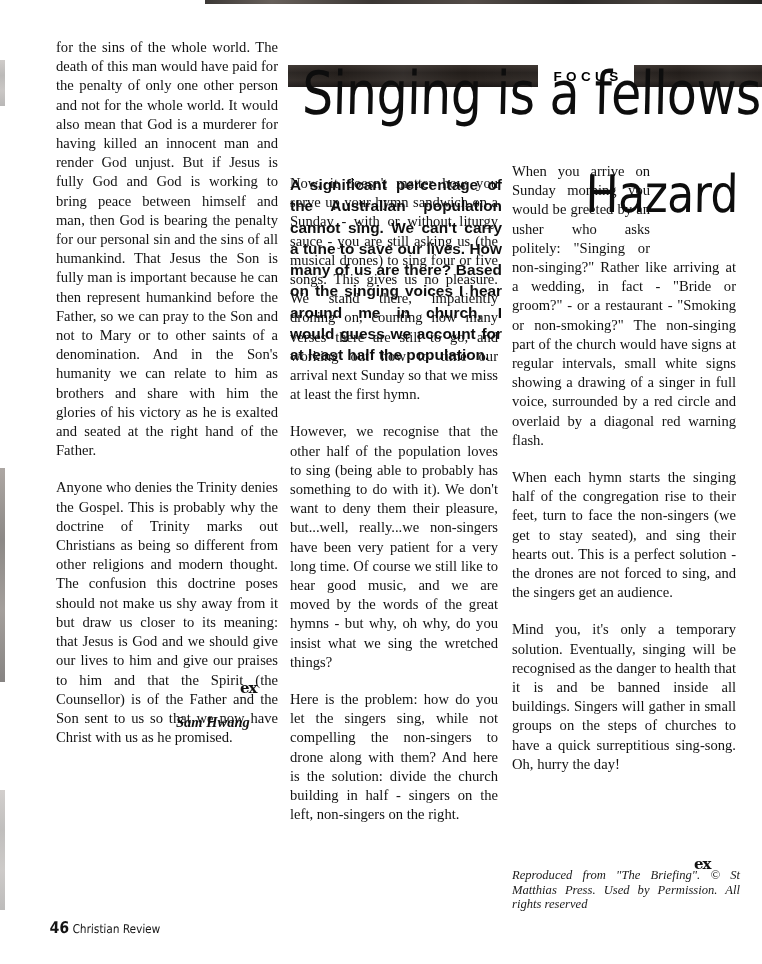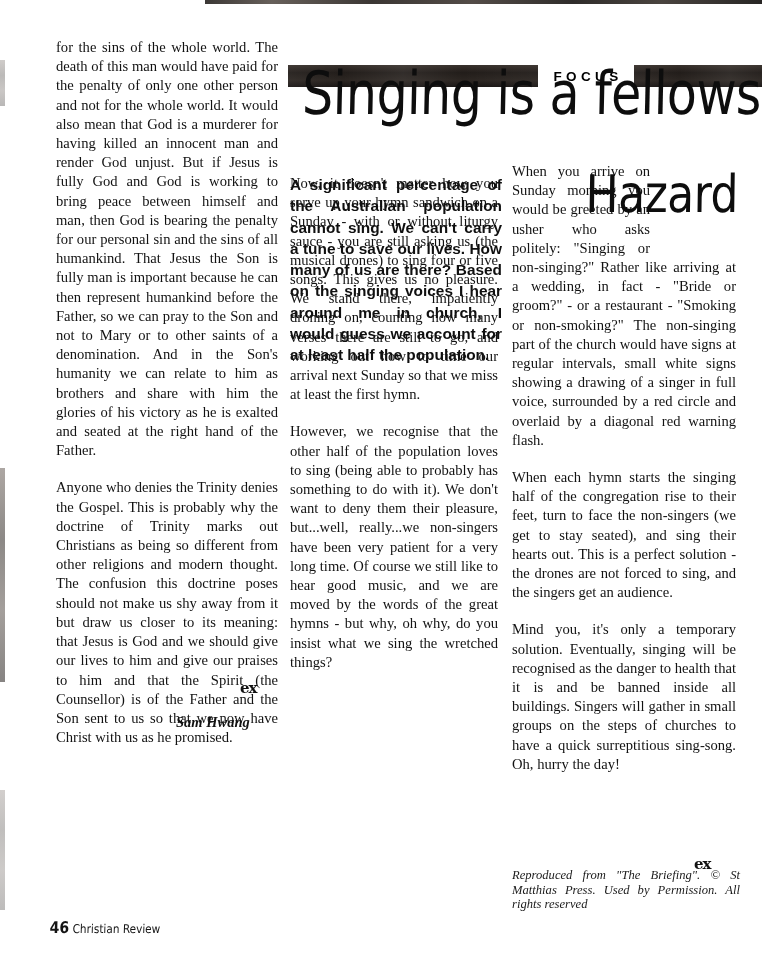--- a/index.html
+++ b/index.html
@@ -234,20 +234,21 @@
     <p>Anyone who denies the Trinity denies the Gospel. This is probably why the doctrine of Trinity marks out Christians as being so different from other religions and modern thought. The confusion this doctrine poses should not make us shy away from it but draw us closer to its meaning: that Jesus is God and we should give our lives to him and give our praises to him and that the Spirit (the Counsellor) is of the Father and the Son sent to us so that we now have Christ with us as he promised.</p>
   </div>
   <div id="left-ex" class="ex-glyph">ex</div>
   <div id="byline">Sam Hwang</div>
 
   <div id="lede">A significant percentage of the Australian population cannot sing.  We can't carry a tune to save our lives.  How many of us are there?  Based on the singing voices I hear around me in church, I would guess we account for at least half the population.</div>
 
   <div id="col-mid" class="col">
     <p>Now, it doesn't matter how you serve up your hymn sandwich on a Sunday - with or without liturgy sauce - you are still asking us (the musical drones) to sing four or five songs.  This gives us no pleasure.   We stand there, impatiently droning on, counting how many verses there are still to go, and working out how to time our arrival next Sunday so that we miss at least the first hymn.</p>
     <p>However, we recognise that the other half of the population loves to sing (being able to probably has something to do with it).  We don't want to deny them their pleasure, but...well, really...we non-singers have been very patient for a very long time.  Of course we still like to  hear good music, and we are moved by the words of the great hymns - but why, oh why, do you insist what we sing the wretched things?</p>
+    <p>Here is the problem: how do you let the singers sing, while not compelling the non-singers to drone along with them?  And here is the solution: divide the church building in half - singers on the left, non-singers on the right.</p>
   </div>
 
   <div id="col-right" class="col">
     <p>
       <span id="hazard-float"></span>
       <span>When you arrive on Sunday morning you would be greeted by an usher who asks politely: "Singing or non-singing?" Rather like arriving at a wedding, in fact - "Bride or groom?" - or a restaurant - "Smoking or non-smoking?"  The non-singing part of the church would have signs at regular intervals, small white signs showing a drawing of a singer in full voice, surrounded by a red circle and overlaid by a diagonal red warning flash.</span>
     </p>
     <p>When each hymn starts the singing half of the congregation rise to their feet, turn to face the non-singers (we get to stay seated), and sing their hearts out. This is a perfect solution - the drones are not forced to sing, and the singers get an audience.</p>
     <p>Mind you, it's only a temporary solution.  Eventually, singing will be recognised as the danger to health that it is and be banned inside all buildings. Singers will gather in small groups on the steps of churches to have a quick surreptitious sing-song.  Oh, hurry the day!</p>
   </div>

